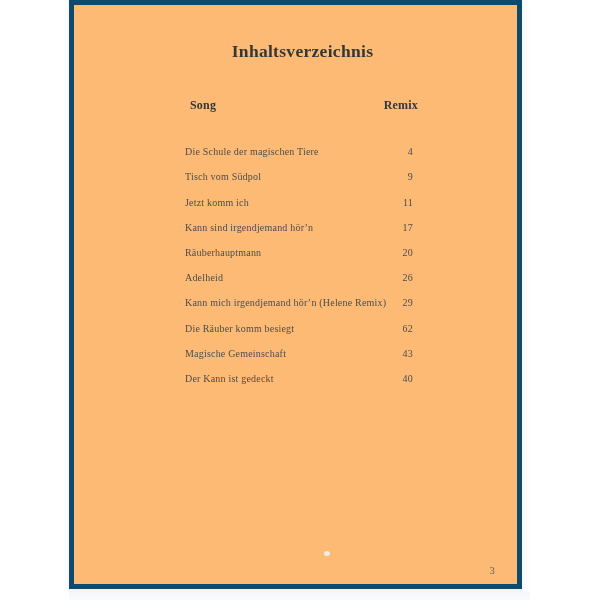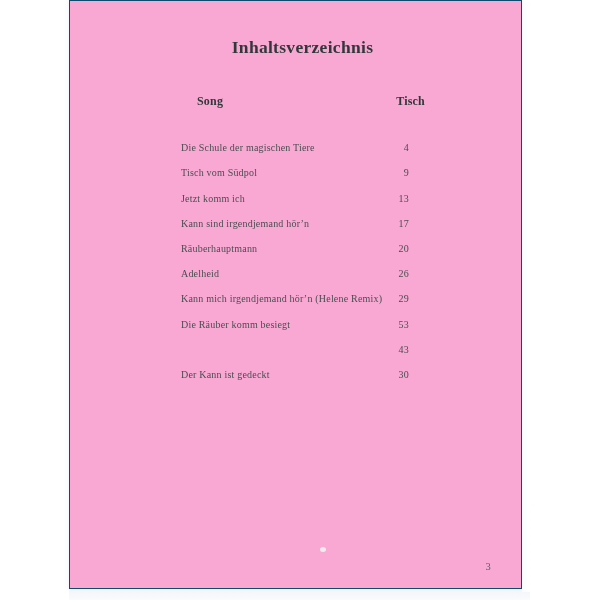--- a/index.html
+++ b/index.html
@@ -3,22 +3,22 @@
 <meta charset="utf-8">
 <style>
   * { margin: 0; padding: 0; box-sizing: border-box; }
   html, body { width: 600px; height: 600px; background: #ffffff; overflow: hidden; }
   body { font-family: "Liberation Serif", "DejaVu Serif", serif; position: relative; }
 
   .page {
     position: absolute;
     left: 69px; top: 0;
     width: 453px; height: 589px;
-    background: #f9a8d4;
-    border: 1px solid #0c4a6e;
+    background: #fdba74;
+    border: 5px solid #0c4a6e;
     box-shadow: 0 0 5px rgba(228, 232, 242, 0.7);
   }
   .bottom-shadow {
     position: absolute;
     left: 69px; top: 589px;
     width: 461px; height: 11px;
     background: linear-gradient(to bottom, #f2f4f8, #fafbfd);
   }
   .right-shadow {
     position: absolute;
@@ -40,21 +40,21 @@
     white-space: nowrap;
   }
 
   .toc {
     position: absolute;
     left: 111px; top: 0;
     width: 228px;
   }
   .toc-header {
     position: absolute;
-    left: 16px; top: 93px;
+    left: 5px; top: 93px;
     width: 100%;
     display: flex;
     justify-content: space-between;
     font-weight: bold;
     font-size: 12px;
     color: #31383a;
     letter-spacing: 0.2px;
     gap: 32px;
   }
   .toc-rows {
@@ -98,62 +98,63 @@
 <body>
 
 <div class="page">
 
   <h1 class="doc-title">Inhaltsverzeichnis</h1>
 
   <div class="toc">
 
     <div class="toc-header">
       <span>Song</span>
-      <span>Tisch</span>
+      <span>Remix</span>
     </div>
 
     <div class="toc-rows">
       <div class="row">
         <span class="song">Die Schule der magischen Tiere</span>
         <span class="num">4</span>
       </div>
       <div class="row">
         <span class="song">Tisch vom Südpol</span>
         <span class="num">9</span>
       </div>
       <div class="row">
         <span class="song">Jetzt komm ich</span>
-        <span class="num">13</span>
+        <span class="num">11</span>
       </div>
       <div class="row">
         <span class="song">Kann sind irgendjemand hör’n</span>
         <span class="num">17</span>
       </div>
       <div class="row">
         <span class="song">Räuberhauptmann</span>
         <span class="num">20</span>
       </div>
       <div class="row">
         <span class="song">Adelheid</span>
         <span class="num">26</span>
       </div>
       <div class="row">
         <span class="song">Kann mich irgendjemand hör’n (Helene Remix)</span>
         <span class="num">29</span>
       </div>
       <div class="row">
         <span class="song">Die Räuber komm besiegt</span>
-        <span class="num">53</span>
+        <span class="num">62</span>
       </div>
       <div class="row">
+        <span class="song">Magische Gemeinschaft</span>
         <span class="num">43</span>
       </div>
       <div class="row">
         <span class="song">Der Kann ist gedeckt</span>
-        <span class="num">30</span>
+        <span class="num">40</span>
       </div>
     </div>
   </div>
 
   <span class="speck"></span>
 
   <div class="footer-page-num">3</div>
 </div>
 
 <div class="bottom-shadow"></div>

